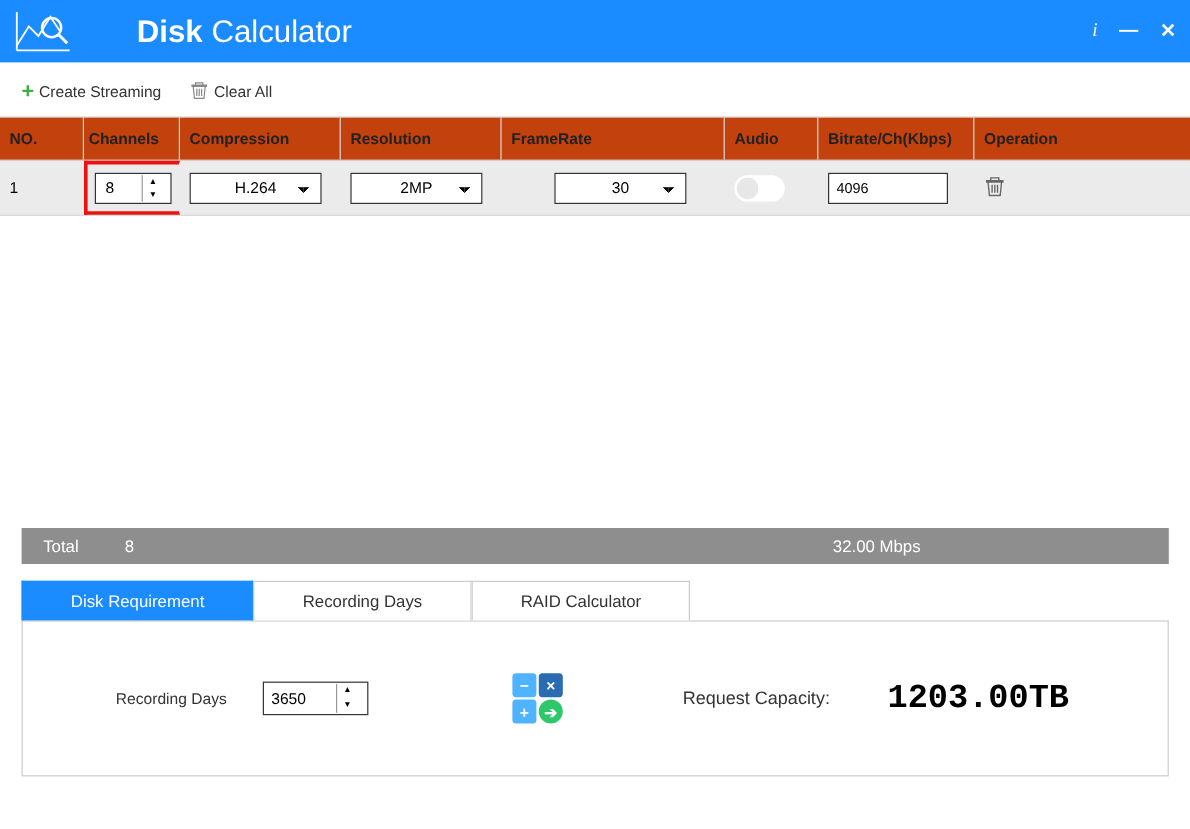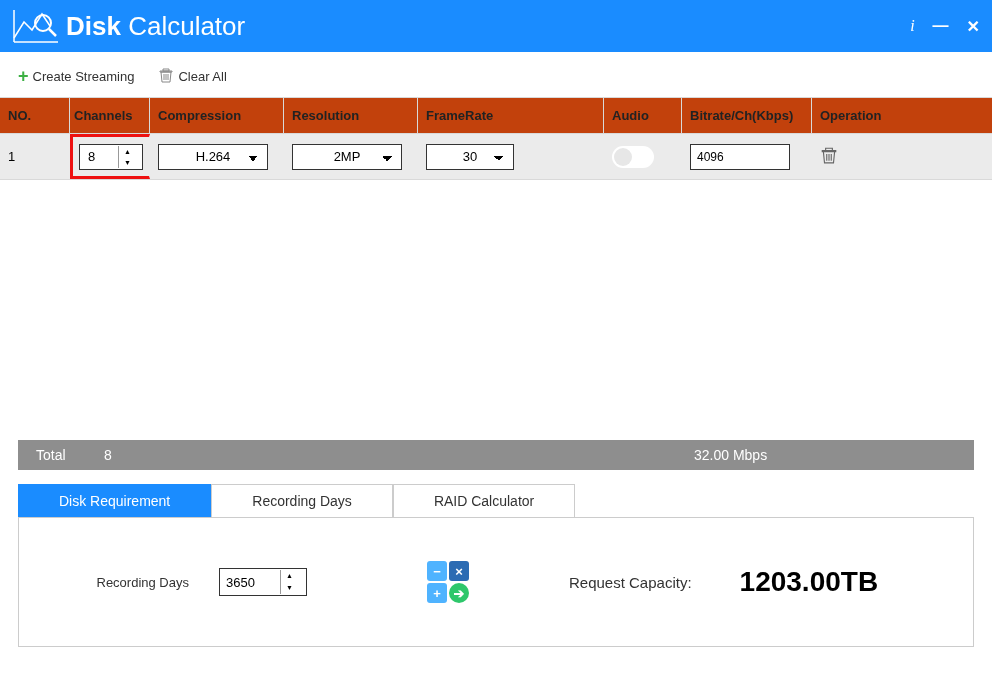--- a/index.html
+++ b/index.html
@@ -2,21 +2,21 @@
 <html><head>
 <meta charset="utf-8">
 <style>
 * { box-sizing: border-box; margin: 0; padding: 0; font-family: "Segoe UI", Arial, sans-serif; }
 body { width: 992px; height: 691px; background: #fff; overflow: hidden; }
 
 .titlebar { background: #1a8cff; height: 52px; display: flex; align-items: center; padding: 0 12px; color: #fff; }
 .logo-wrap { display: flex; align-items: center; gap: 6px; }
 .logo-icon { width: 48px; height: 36px; }
 .app-title { font-size: 26px; font-weight: 300; }
-.app-title b { font-weight: 600; }
+.app-title b { font-weight: 600; margin-left: 48px; }
 .win-controls { margin-left: auto; display: flex; gap: 18px; align-items: center; font-size: 16px; }
 .win-controls span { cursor: pointer; font-style: italic; font-family: Georgia, serif; }
 .win-controls .min, .win-controls .close { font-style: normal; font-family: sans-serif; font-weight: bold; }
 
 .toolbar { display: flex; align-items: center; gap: 24px; padding: 14px 18px 10px; font-size: 13px; color: #333; }
 .tb-btn { display: flex; align-items: center; gap: 4px; cursor: pointer; }
 .plus-icon { color: #3cb043; font-size: 18px; font-weight: bold; }
 .trash-icon-gray svg { width: 16px; height: 16px; }
 
 .grid { border-top: 1px solid #d9d9d9; }
@@ -35,21 +35,21 @@
 .c-bitrate { width: 130px; } 
 .c-op { flex:1; }
 
 .hl-red { border: 3px solid #e11; padding: 0 !important; height: 100%; display: flex; align-items: center; justify-content:center; }
 .num-input { display: flex; align-items: center; border: 1px solid #333; background: #fff; height: 26px; width: 64px; }
 .num-input input { border: none; width: 38px; text-align: left; padding-left: 8px; font-size: 13px; outline: none; }
 .num-input .spin { width: 18px; display: flex; flex-direction: column; border-left: 1px solid #999; }
 .num-input .spin span { font-size: 7px; line-height: 11px; text-align: center; cursor: pointer; user-select:none; }
 
 .combo { border: 1px solid #333; background: #fff; height: 26px; width: 110px; font-size: 13px; text-align: center; padding: 0 4px; appearance: none; -webkit-appearance:none; background-image: linear-gradient(45deg, transparent 50%, #000 50%), linear-gradient(135deg, #000 50%, transparent 50%); background-position: calc(100% - 14px) 11px, calc(100% - 9px) 11px; background-size: 5px 5px; background-repeat: no-repeat; }
-.combo.wide { width: 88px; }
+.combo.wide { width: 110px; margin-left: 36px; }
 
 .toggle { width: 42px; height: 22px; background: #fff; border-radius: 11px; position: relative; cursor:pointer; }
 .toggle::after { content:""; position:absolute; width:18px; height:18px; background:#e7e7e7; border-radius:50%; top:2px; left:2px; }
 
 .bitrate-input { border: 1px solid #333; background:#fff; height:26px; width:100px; font-size:12px; padding:0 6px; }
 
 .empty-area { height: 260px; }
 
 .totals { background: #8e8e8e; color: #fff; display: flex; align-items: center; height: 30px; font-size: 14px; padding: 0 18px; margin: 0 18px; }
 .totals .t-label { width: 68px; }
@@ -63,21 +63,21 @@
 .tab-body { border: 1px solid #ccc; height: 130px; display: flex; align-items: center; padding: 0 50px; gap: 30px; }
 .rd-label { font-size: 13px; color:#333; width:120px; text-align:right; }
 .rd-input-wrap { display:flex; align-items:center; border:1px solid #333; background:#fff; height:28px; width:88px; }
 .rd-input-wrap input { border:none; width:60px; padding-left:6px; font-size:13px; outline:none; }
 .rd-input-wrap .spin { width:18px; display:flex; flex-direction:column; border-left:1px solid #999; }
 .rd-input-wrap .spin span { font-size:7px; line-height:12px; text-align:center; cursor:pointer; }
 .calc-icons { margin-left: 90px; display:grid; grid-template-columns: 20px 20px; gap:2px; }
 .calc-icons .ci { width:20px; height:20px; border-radius:3px; display:flex; align-items:center; justify-content:center; color:#fff; font-size:13px; font-weight:bold; }
 .ci.minus { background:#4fb3ff; } .ci.mult { background:#2b6bb3; } .ci.plus { background:#4fb3ff; } .ci.go { background:#2ec76b; border-radius:50%; }
 .req-label { margin-left: 70px; font-size: 15px; color:#333; }
-.req-value { font-size: 28px; font-weight: 700; color:#000; margin-left: 18px; }
+.req-value { font-size: 28px; font-weight: 700; color:#000; margin-left: 18px; font-family: Liberation Mono, monospace; }
 
 .trash-svg { cursor:pointer; }
 </style>
 </head>
 <body>
 
 <div class="titlebar">
   <div class="logo-wrap">
     <svg class="logo-icon" viewBox="0 0 48 36">
       <polyline points="2,30 12,14 20,22 30,6 38,18" fill="none" stroke="#fff" stroke-width="1.5"></polyline>

